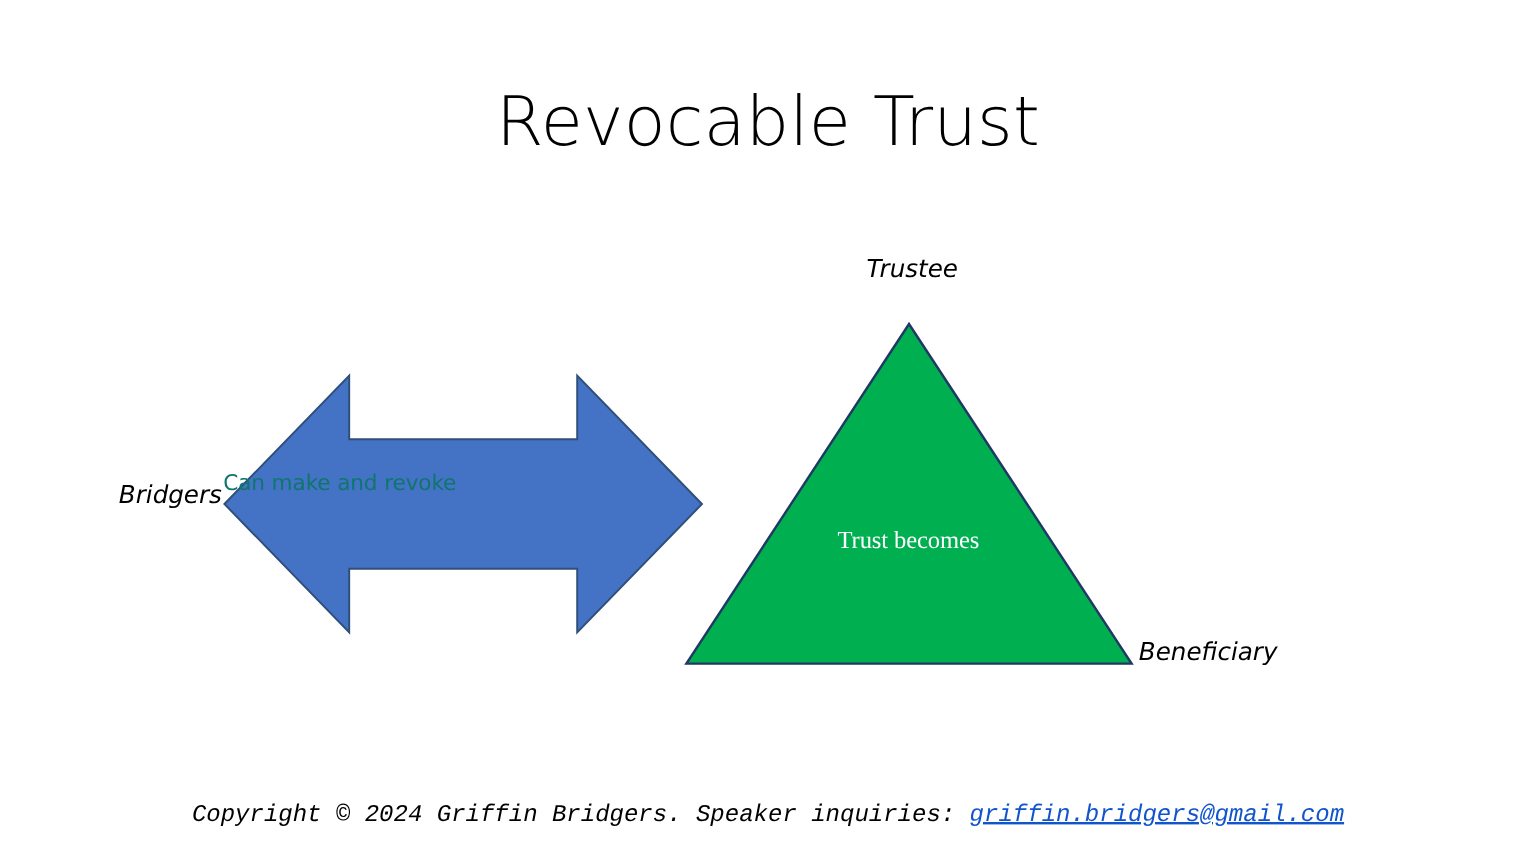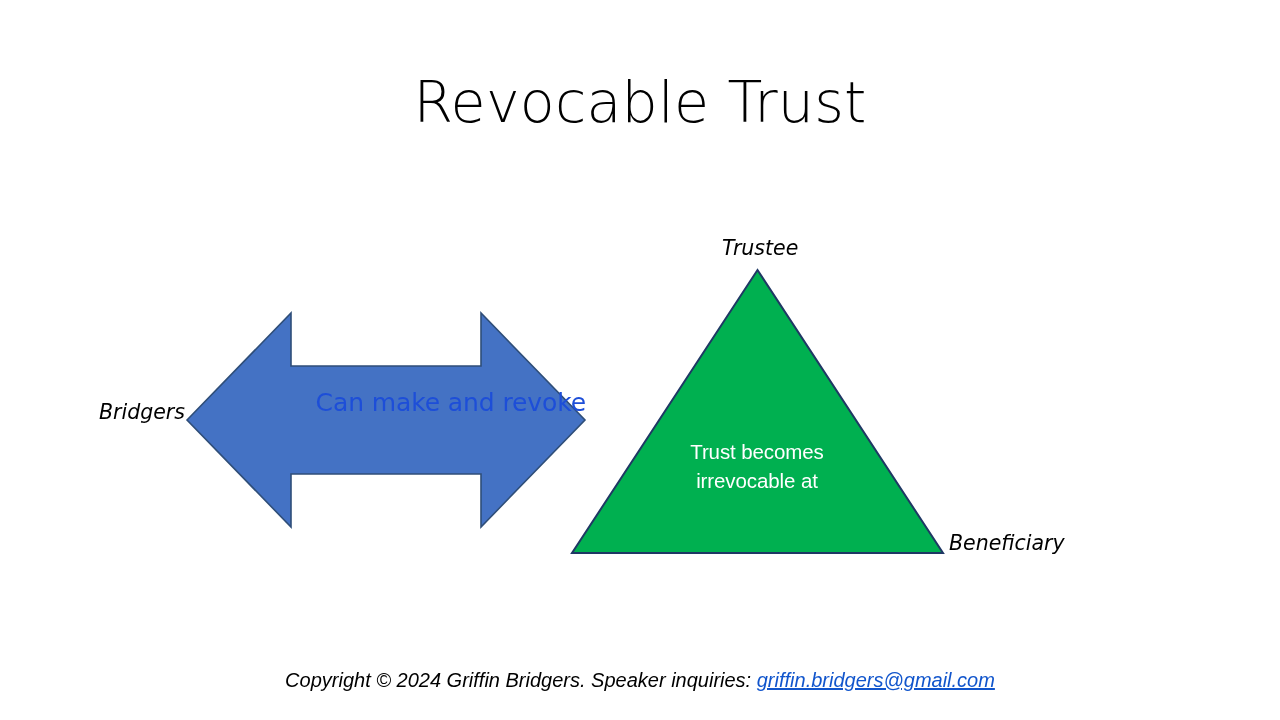--- a/index.html
+++ b/index.html
@@ -51,25 +51,25 @@
     display: block;
     width: 400px;
     height: 216px;
     overflow: visible;
   }
   #arrow-label {
     position: absolute;
     left: 186px;
     top: 388px;
     width: 400px;
-    text-align: right;
-    color: #1d4ed8;
+    text-align: left;
+    color: #0f766e;
     font-family: "DejaVu Sans", sans-serif;
     font-weight: 400;
-    font-size: 25px;
+    font-size: 18px;
     line-height: 29px;
     letter-spacing: -0.1px;
   }
 
   
   #triangle-shape {
     position: absolute;
     left: 570px;
     top: 268px;
     width: 375px;
@@ -81,50 +81,50 @@
     height: 287px;
     overflow: visible;
   }
   #triangle-label {
     position: absolute;
     left: 657px;
     top: 437px;
     width: 200px;
     text-align: center;
     color: #ffffff;
-    font-family: Liberation Sans, sans-serif;
+    font-family: Liberation Serif, serif;
     font-weight: 400;
     font-size: 20.5px;
     line-height: 29px;
     letter-spacing: -0.1px;
   }
 
   
   .role-label {
     position: absolute;
     font-family: "DejaVu Sans", sans-serif;
     font-style: italic;
     font-weight: 400;
     font-size: 20.5px;
     line-height: 26px;
     color: #000000;
     white-space: nowrap;
   }
   #label-settlor    { left: 99px;  top: 399px; }
-  #label-trustee    { left: 722px; top: 211px; margin-top: 24px; }
+  #label-trustee    { left: 722px; top: 211px; }
   #label-beneficiary{ left: 949px; top: 530px; font-style: italic; }
 
   
   #footer {
     position: absolute;
     left: 0;
     top: 666px;
     width: 1280px;
     text-align: center;
-    font-family: Liberation Sans, sans-serif;
+    font-family: Liberation Mono, monospace;
     font-style: italic;
     font-weight: 400;
     font-size: 20px;
     line-height: 28px;
     color: #000000;
     white-space: nowrap;
   }
   #footer-email {
     color: #1155CC;
     text-decoration: underline;
@@ -147,21 +147,20 @@
     <div>Can make and revoke</div>
   </div>
 
   <div id="triangle-shape">
     <svg viewBox="0 0 375 287" xmlns="http://www.w3.org/2000/svg">
       <polygon points="187.5,2 373,285 2,285" fill="#00B050" stroke="#1F3864" stroke-width="2" stroke-linejoin="miter"></polygon>
     </svg>
   </div>
   <div id="triangle-label">
     <div>Trust becomes</div>
-    <div>irrevocable at</div>
   </div>
 
   <div class="role-label" id="label-settlor">Bridgers</div>
   <div class="role-label" id="label-trustee">Trustee</div>
   <div class="role-label" id="label-beneficiary">Beneficiary</div>
 
   <div id="footer"><span>Copyright © 2024 Griffin Bridgers.  Speaker inquiries: </span><a id="footer-email" href="#">griffin.bridgers@gmail.com</a></div>
 
 </div>
 

